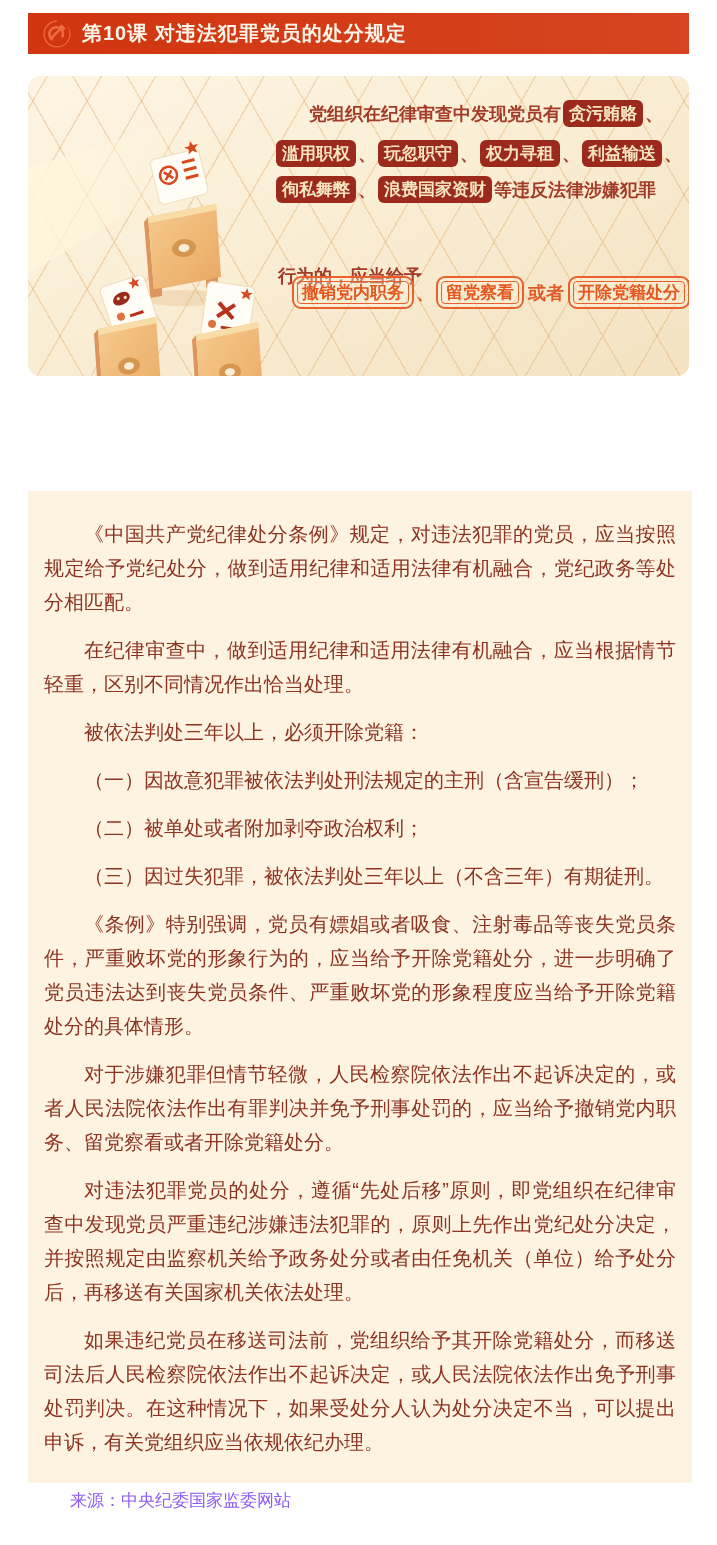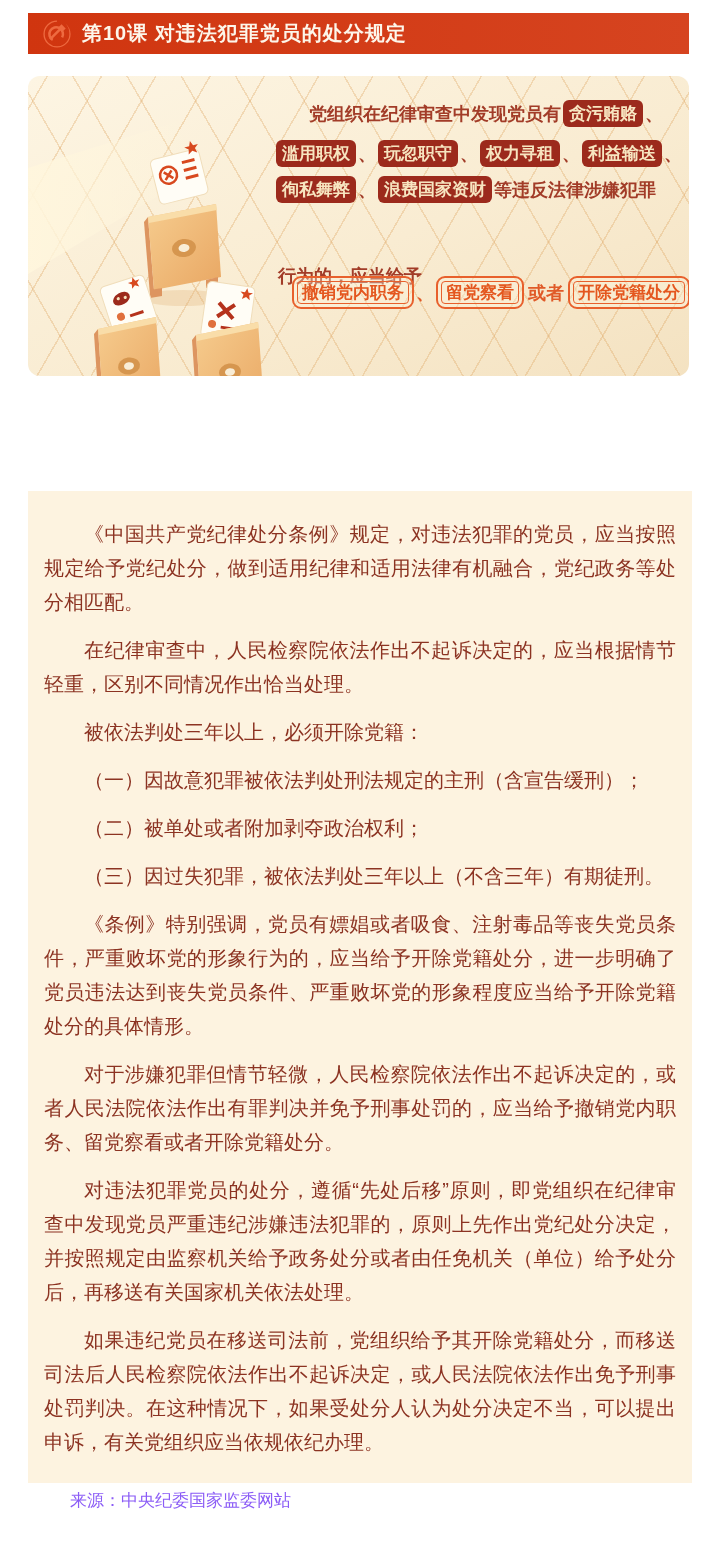--- a/index.html
+++ b/index.html
@@ -183,21 +183,21 @@
       <span class="b-orange">、</span>
       <span class="chip-outline">留党察看</span>
       <span class="b-orange" style="margin:0 2px;">或者</span>
       <span class="chip-outline">开除党籍处分</span>
       <span class="b-orange">。</span>
     </div>
   </div>
 
   <div class="article">
     <p>《中国共产党纪律处分条例》规定，对违法犯罪的党员，应当按照规定给予党纪处分，做到适用纪律和适用法律有机融合，党纪政务等处分相匹配。</p>
-    <p>在纪律审查中，人民检察院依法作出不起诉决定的，应当根据情节轻重，区别不同情况作出恰当处理。</p>
+    <p>在纪律审查中，做到适用纪律和适用法律有机融合，应当根据情节轻重，区别不同情况作出恰当处理。</p>
     <p>被依法判处三年以上，必须开除党籍：</p>
     <p>（一）因故意犯罪被依法判处刑法规定的主刑（含宣告缓刑）；</p>
     <p>（二）被单处或者附加剥夺政治权利；</p>
     <p>（三）因过失犯罪，被依法判处三年以上（不含三年）有期徒刑。</p>
     <p>《条例》特别强调，党员有嫖娼或者吸食、注射毒品等丧失党员条件，严重败坏党的形象行为的，应当给予开除党籍处分，进一步明确了党员违法达到丧失党员条件、严重败坏党的形象程度应当给予开除党籍处分的具体情形。</p>
     <p>对于涉嫌犯罪但情节轻微，人民检察院依法作出不起诉决定的，或者人民法院依法作出有罪判决并免予刑事处罚的，应当给予撤销党内职务、留党察看或者开除党籍处分。</p>
     <p>对违法犯罪党员的处分，遵循“先处后移”原则，即党组织在纪律审查中发现党员严重违纪涉嫌违法犯罪的，原则上先作出党纪处分决定，并按照规定由监察机关给予政务处分或者由任免机关（单位）给予处分后，再移送有关国家机关依法处理。</p>
     <p>如果违纪党员在移送司法前，党组织给予其开除党籍处分，而移送司法后人民检察院依法作出不起诉决定，或人民法院依法作出免予刑事处罚判决。在这种情况下，如果受处分人认为处分决定不当，可以提出申诉，有关党组织应当依规依纪办理。</p>
   </div>
 

